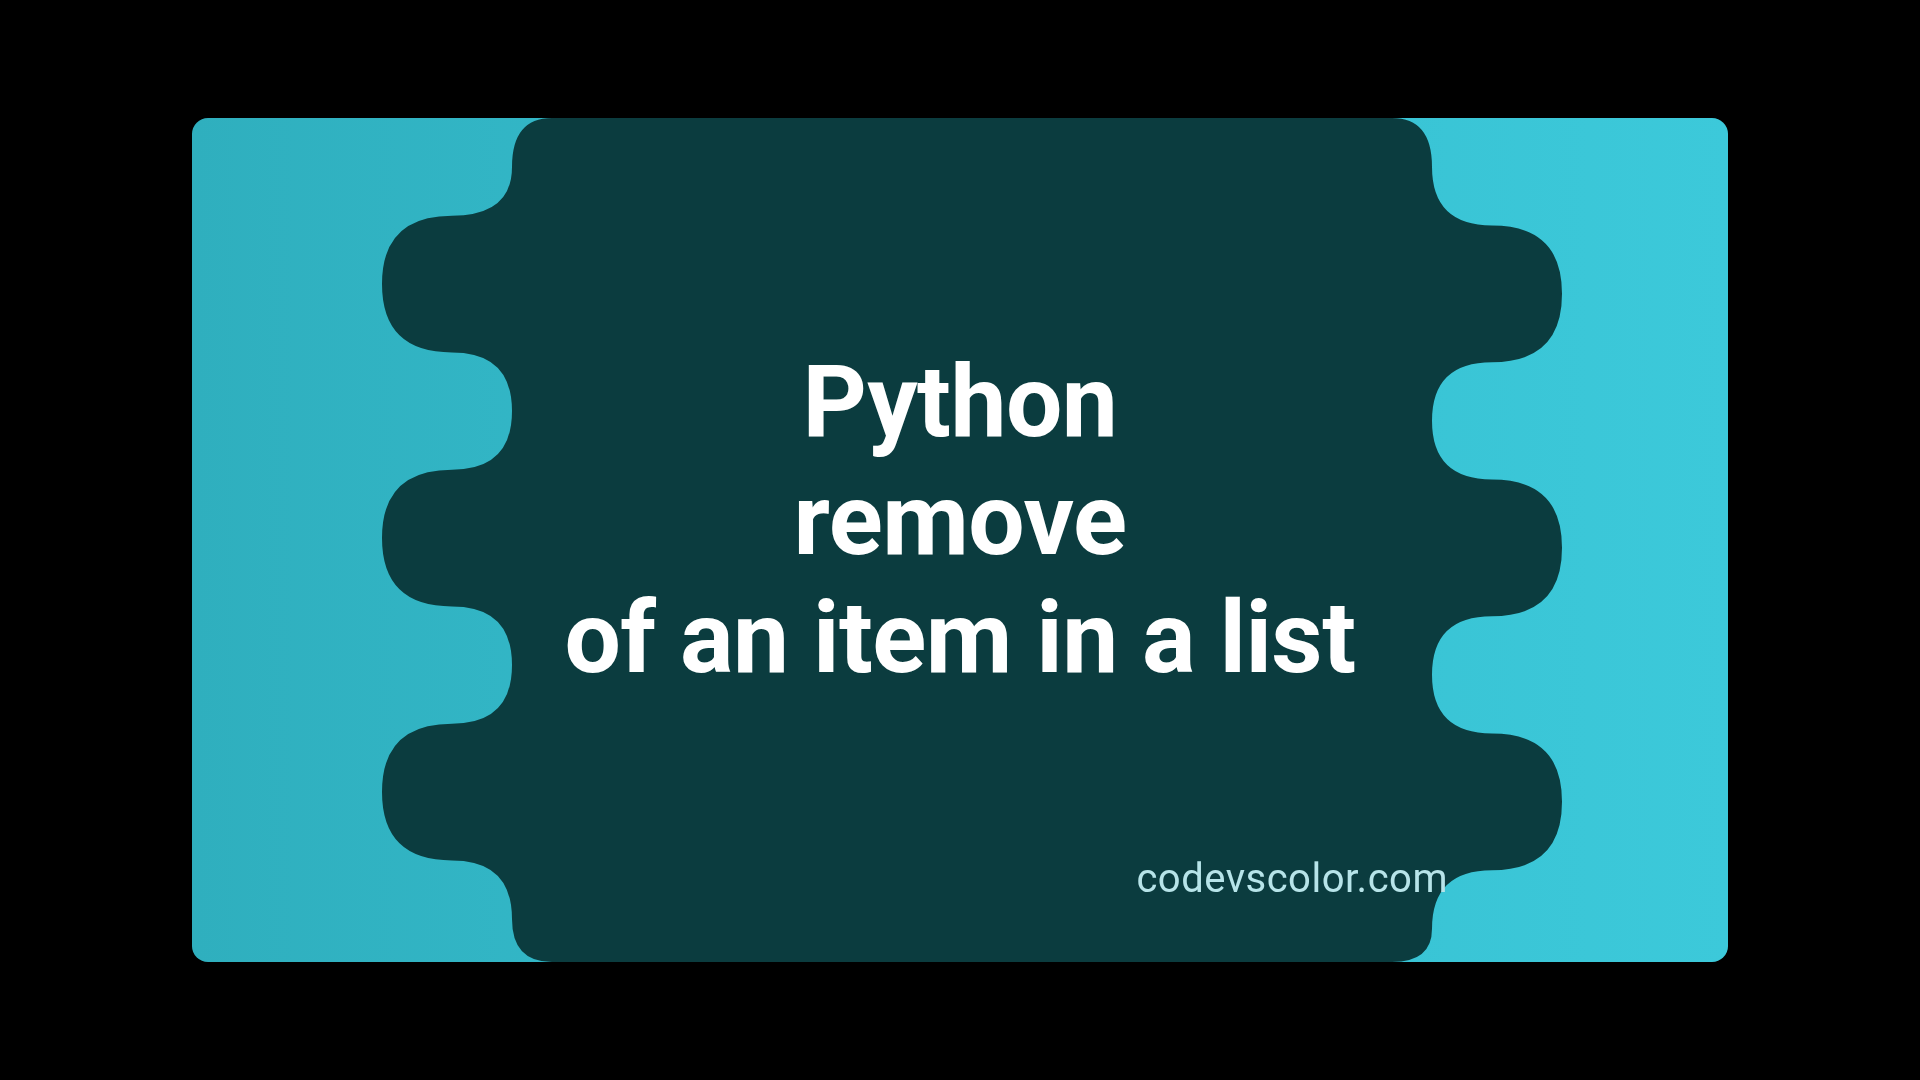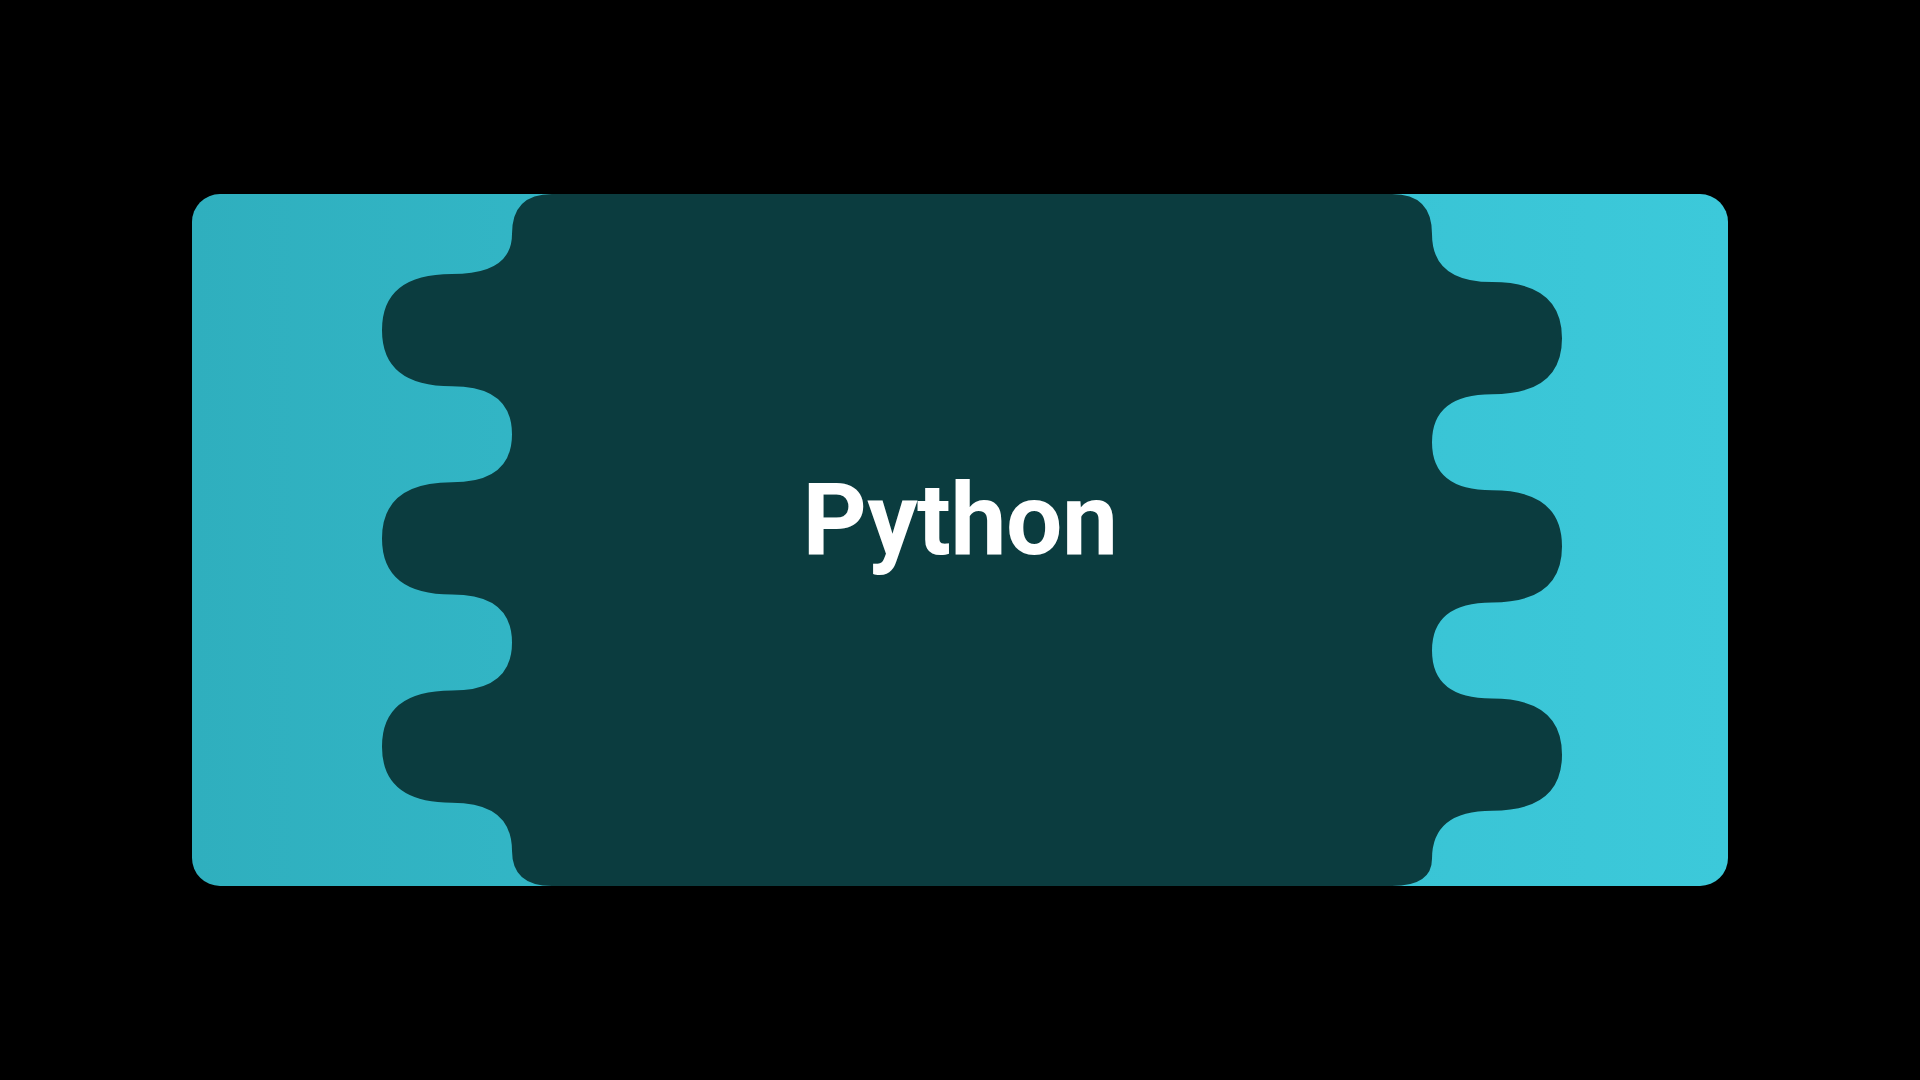--- a/index.html
+++ b/index.html
@@ -9,22 +9,22 @@
     height: 1080px;
     background: #000;
     display: flex;
     align-items: center;
     justify-content: center;
     font-family: -apple-system, BlinkMacSystemFont, "Segoe UI", Roboto, "Helvetica Neue", Arial, sans-serif;
   }
   .card {
     position: relative;
     width: 1536px;
-    height: 692px;
-    border-radius: 28px;
+    height: 844px;
+    border-radius: 16px;
     overflow: hidden;
     background: linear-gradient(90deg, #2FAFBE 0%, #36BECF 50%, #3CC9DA 100%);
   }
   .blob {
     position: absolute;
     inset: 0;
     width: 100%;
     height: 100%;
   }
   .content {
@@ -90,15 +90,18 @@
       Q 190 240 190 170
       Q 190 100 260 100
       Q 320 100 320 50
       Q 320 0 360 0
       Z
     "></path>
   </svg>
   <div class="content">
     <div class="title">
       <div>Python</div>
+      <div>remove</div>
+      <div>of an item in a list</div>
     </div>
   </div>
+  <div class="watermark">codevscolor.com</div>
 </div>
 
 </body></html>

